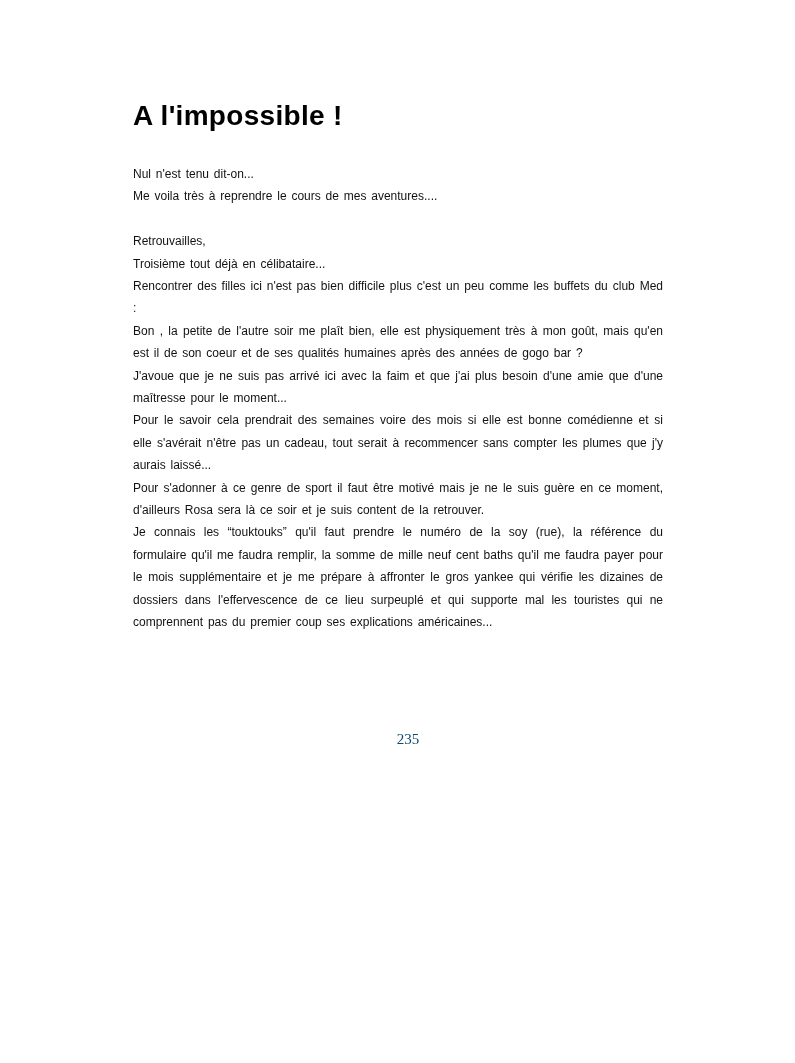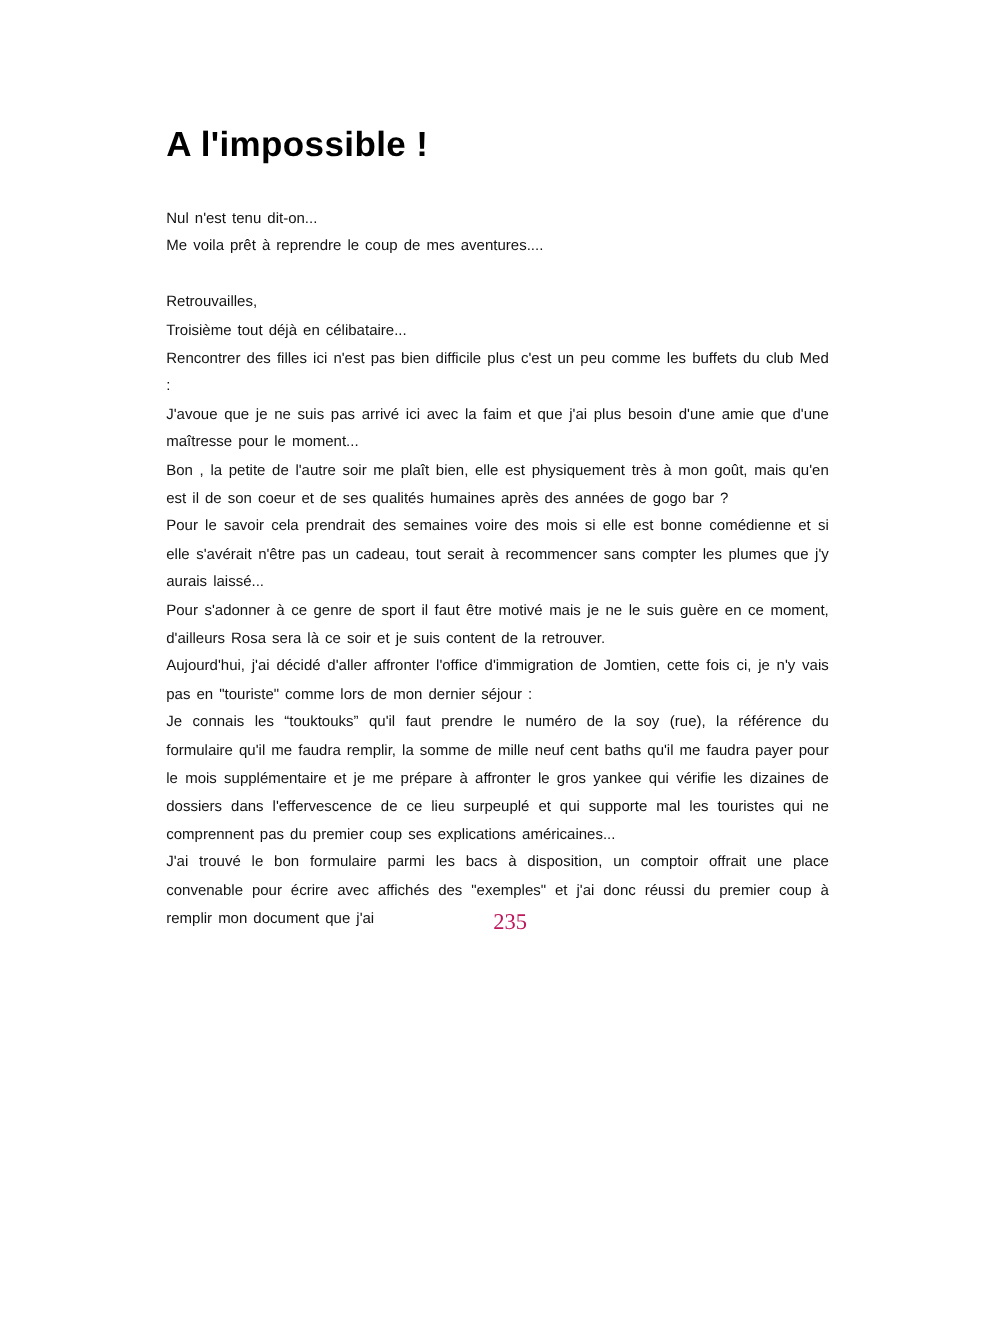--- a/index.html
+++ b/index.html
@@ -41,39 +41,37 @@
   .spacer {
     height: 22.4px;
   }
   .page-number {
     position: absolute;
     left: 0;
     right: 0;
     bottom: 26px;
     text-align: center;
     font-family: "Liberation Serif", serif;
-    font-size: 18px;
-    color: #be185d;
+    font-size: 15px;
+    color: #0c4a6e;
     padding-left: 21px;
   }
 </style>
 </head>
 <body>
 
 <div class="page">
   <div class="content">
     <h1 class="title">A l'impossible !</h1>
     <p class="para">Nul n'est tenu dit-on...</p>
-    <p class="para">Me voila prêt à reprendre le coup de mes aventures....</p>
+    <p class="para">Me voila très à reprendre le cours de mes aventures....</p>
     <div class="spacer"></div>
     <p class="para">Retrouvailles,</p>
     <p class="para">Troisième tout déjà en célibataire...</p>
     <p class="para">Rencontrer des filles ici n'est pas bien difficile plus c'est un peu comme les buffets du club Med :</p>
+    <p class="para">Bon , la petite de l'autre soir me plaît bien, elle est physiquement très à mon goût, mais qu'en est il de son coeur et de ses qualités humaines après des années de gogo bar ?</p>
     <p class="para">J'avoue que je ne suis pas arrivé ici avec la faim et que j'ai plus besoin d'une amie que d'une maîtresse pour le moment...</p>
-    <p class="para">Bon , la petite de l'autre soir me plaît bien, elle est physiquement très à mon goût, mais qu'en est il de son coeur et de ses qualités humaines après des années de gogo bar ?</p>
     <p class="para">Pour le savoir cela prendrait des semaines voire des mois si elle est bonne comédienne et si elle s'avérait n'être pas un cadeau, tout serait à recommencer sans compter les plumes que j'y aurais laissé...</p>
     <p class="para">Pour s'adonner à ce genre de sport il faut être motivé mais je ne le suis guère en ce moment, d'ailleurs Rosa sera là ce soir et je suis content de la retrouver.</p>
-    <p class="para">Aujourd'hui, j'ai décidé d'aller affronter l'office d'immigration de Jomtien, cette fois ci, je n'y vais pas en "touriste" comme lors de mon dernier séjour :</p>
     <p class="para">Je connais les “touktouks” qu'il faut prendre le numéro de la soy (rue), la référence du formulaire qu'il me faudra remplir, la somme de mille neuf cent baths qu'il me faudra payer pour le mois supplémentaire et je me prépare à affronter le gros yankee qui vérifie les dizaines de dossiers dans l'effervescence de ce lieu surpeuplé et qui supporte mal les touristes qui ne comprennent pas du premier coup ses explications américaines...</p>
-    <p class="para">J'ai trouvé le bon formulaire parmi les bacs à disposition, un comptoir offrait une place convenable pour écrire avec affichés des "exemples" et j'ai donc réussi du premier coup à remplir mon document que j'ai</p>
   </div>
   <div class="page-number">235</div>
 </div>
 
 </body></html>

